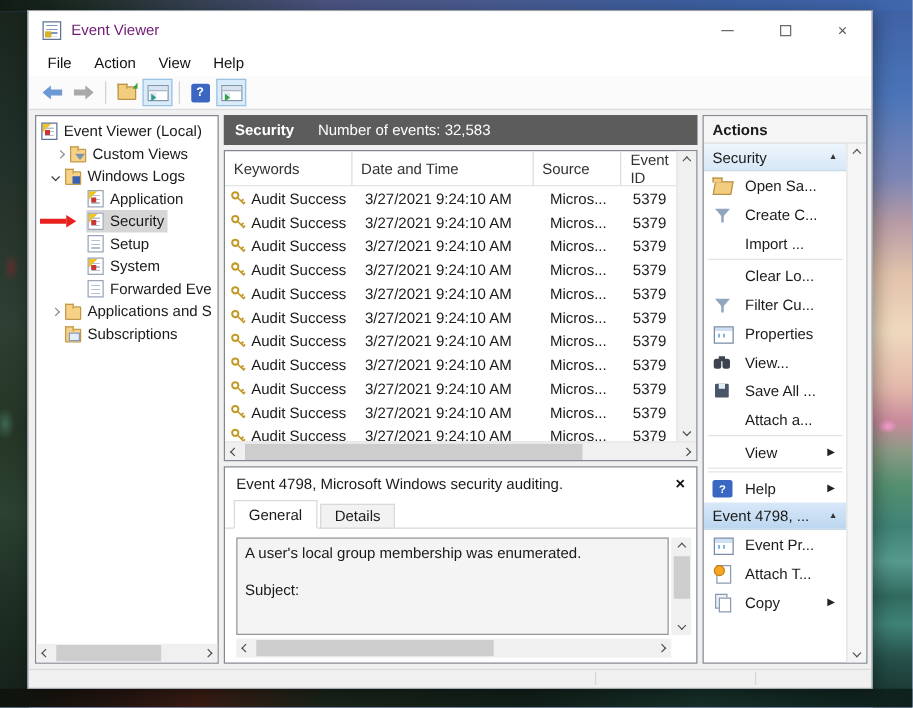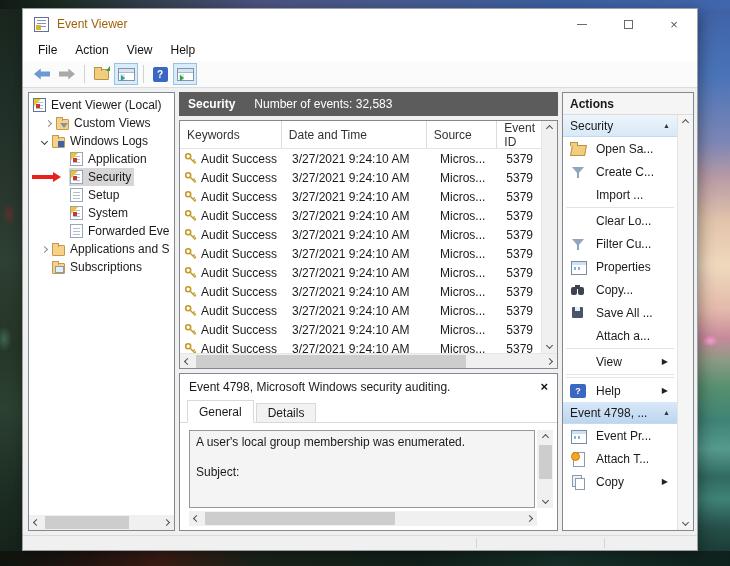--- a/index.html
+++ b/index.html
@@ -24,21 +24,21 @@
   .window { position:absolute; left:22px; top:8px; width:676px; height:543px; background:#fff;
     border:1px solid #9aa0a6; box-shadow:2px 4px 14px rgba(0,0,0,.38); z-index:2;
     display:flex; flex-direction:column; }
 
   .titlebar { flex:0 0 30px; display:flex; align-items:center; background:#fff; }
   .app-icon { width:15px; height:15px; margin-left:11px; position:relative; border:1px solid #5f7396; background:#fff; }
   .app-icon::before { content:''; position:absolute; left:2px; right:2px; top:2px; height:9px;
     background:repeating-linear-gradient(#7e96c0 0 1px,transparent 1px 3px); }
   .app-icon::after { content:''; position:absolute; left:1px; bottom:1px; width:5px; height:5px; background:#d8b32a; }
   .app-icon .dot { position:absolute; left:3px; bottom:2px; width:3px; height:3px; background:#cc2222; border-radius:50%; }
-  .title-text { margin-left:8px; color:#a16207; }
+  .title-text { margin-left:8px; color:#701a75; }
   .win-controls { margin-left:auto; display:flex; height:100%; }
   .wc { width:46px; display:flex; align-items:center; justify-content:center; color:#5a5a5a; font-size:13px; }
   .wc .maxbox { width:9px; height:9px; border:1px solid #6a6a6a; display:inline-block; }
   .wc .minline { width:10px; height:1px; background:#6a6a6a; display:inline-block; }
 
   .menubar { flex:0 0 22px; display:flex; align-items:center; padding-left:6px; background:#fff; }
   .menu-item { padding:2px 9px; color:#111; }
 
   .toolbar { flex:0 0 27px; display:flex; align-items:center; padding-left:7px; background:#fbfbfb; border-bottom:1px solid #d9dce1; }
   .tbtn { width:24px; height:22px; display:flex; align-items:center; justify-content:center; margin-right:1px; border:1px solid transparent; }
@@ -564,21 +564,21 @@
             <div class="action-item">
               <span class="ai-icon icon-filter"></span>
               <span class="ai-label">Filter Cu...</span>
             </div>
             <div class="action-item">
               <span class="ai-icon icon-properties"></span>
               <span class="ai-label">Properties</span>
             </div>
             <div class="action-item">
               <span class="ai-icon icon-binoculars"></span>
-              <span class="ai-label">Copy...</span>
+              <span class="ai-label">View...</span>
             </div>
             <div class="action-item">
               <span class="ai-icon icon-save"></span>
               <span class="ai-label">Save All ...</span>
             </div>
             <div class="action-item">
               <span class="ai-icon icon-none"></span>
               <span class="ai-label">Attach a...</span>
             </div>
             <div class="a-divider"></div>

